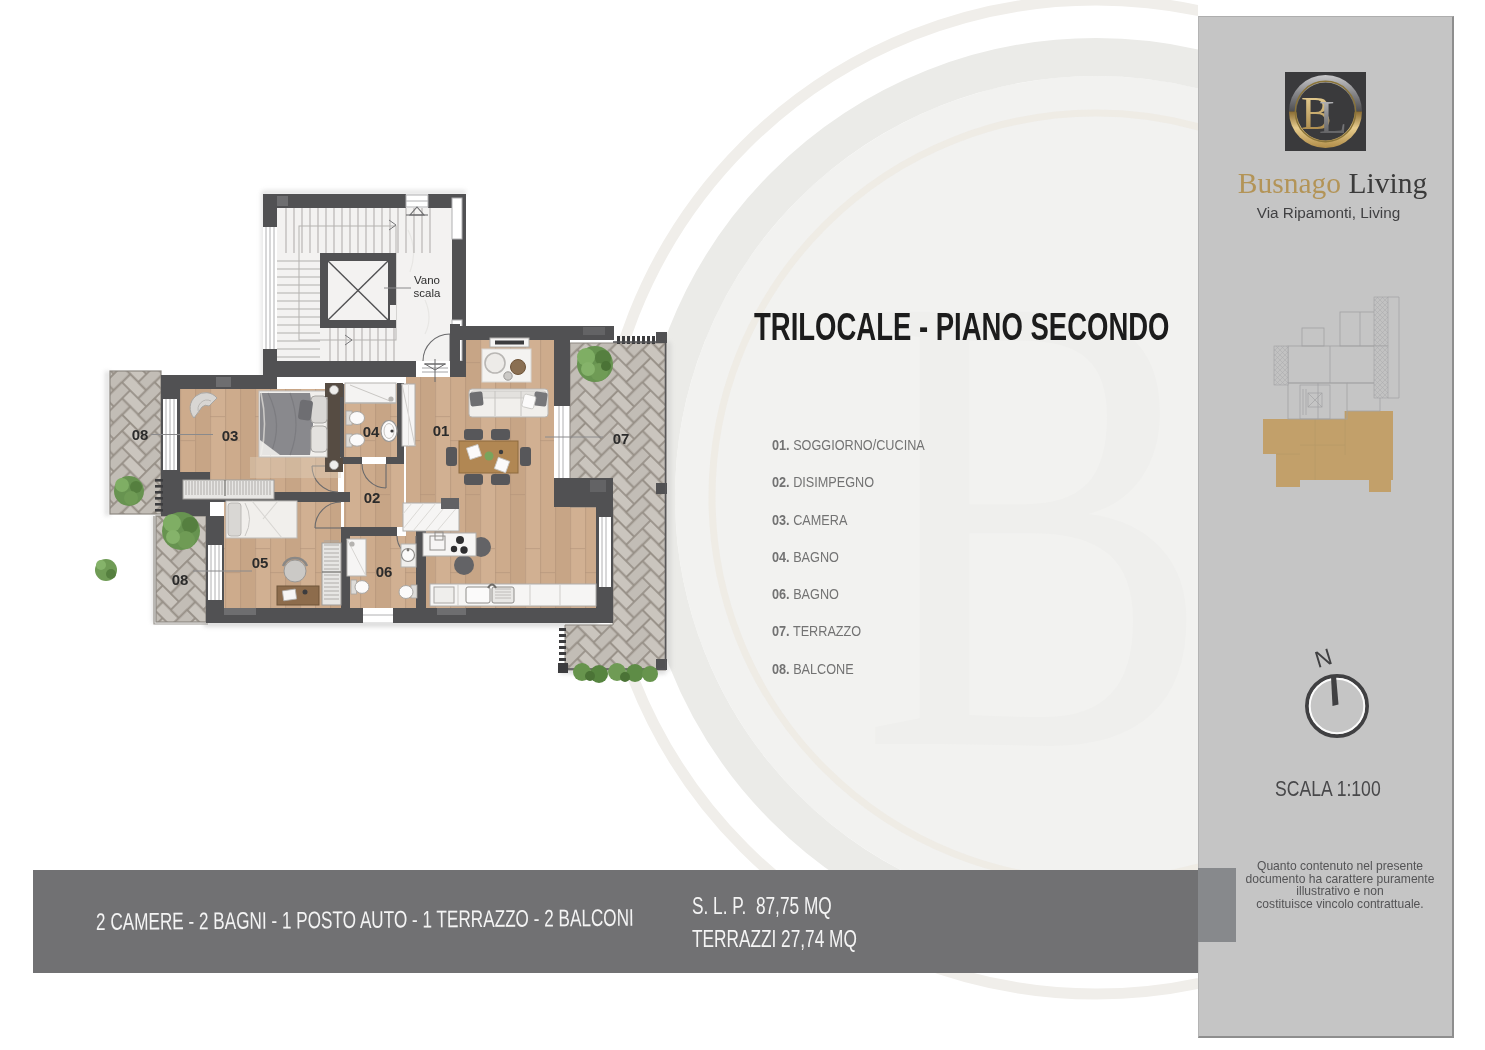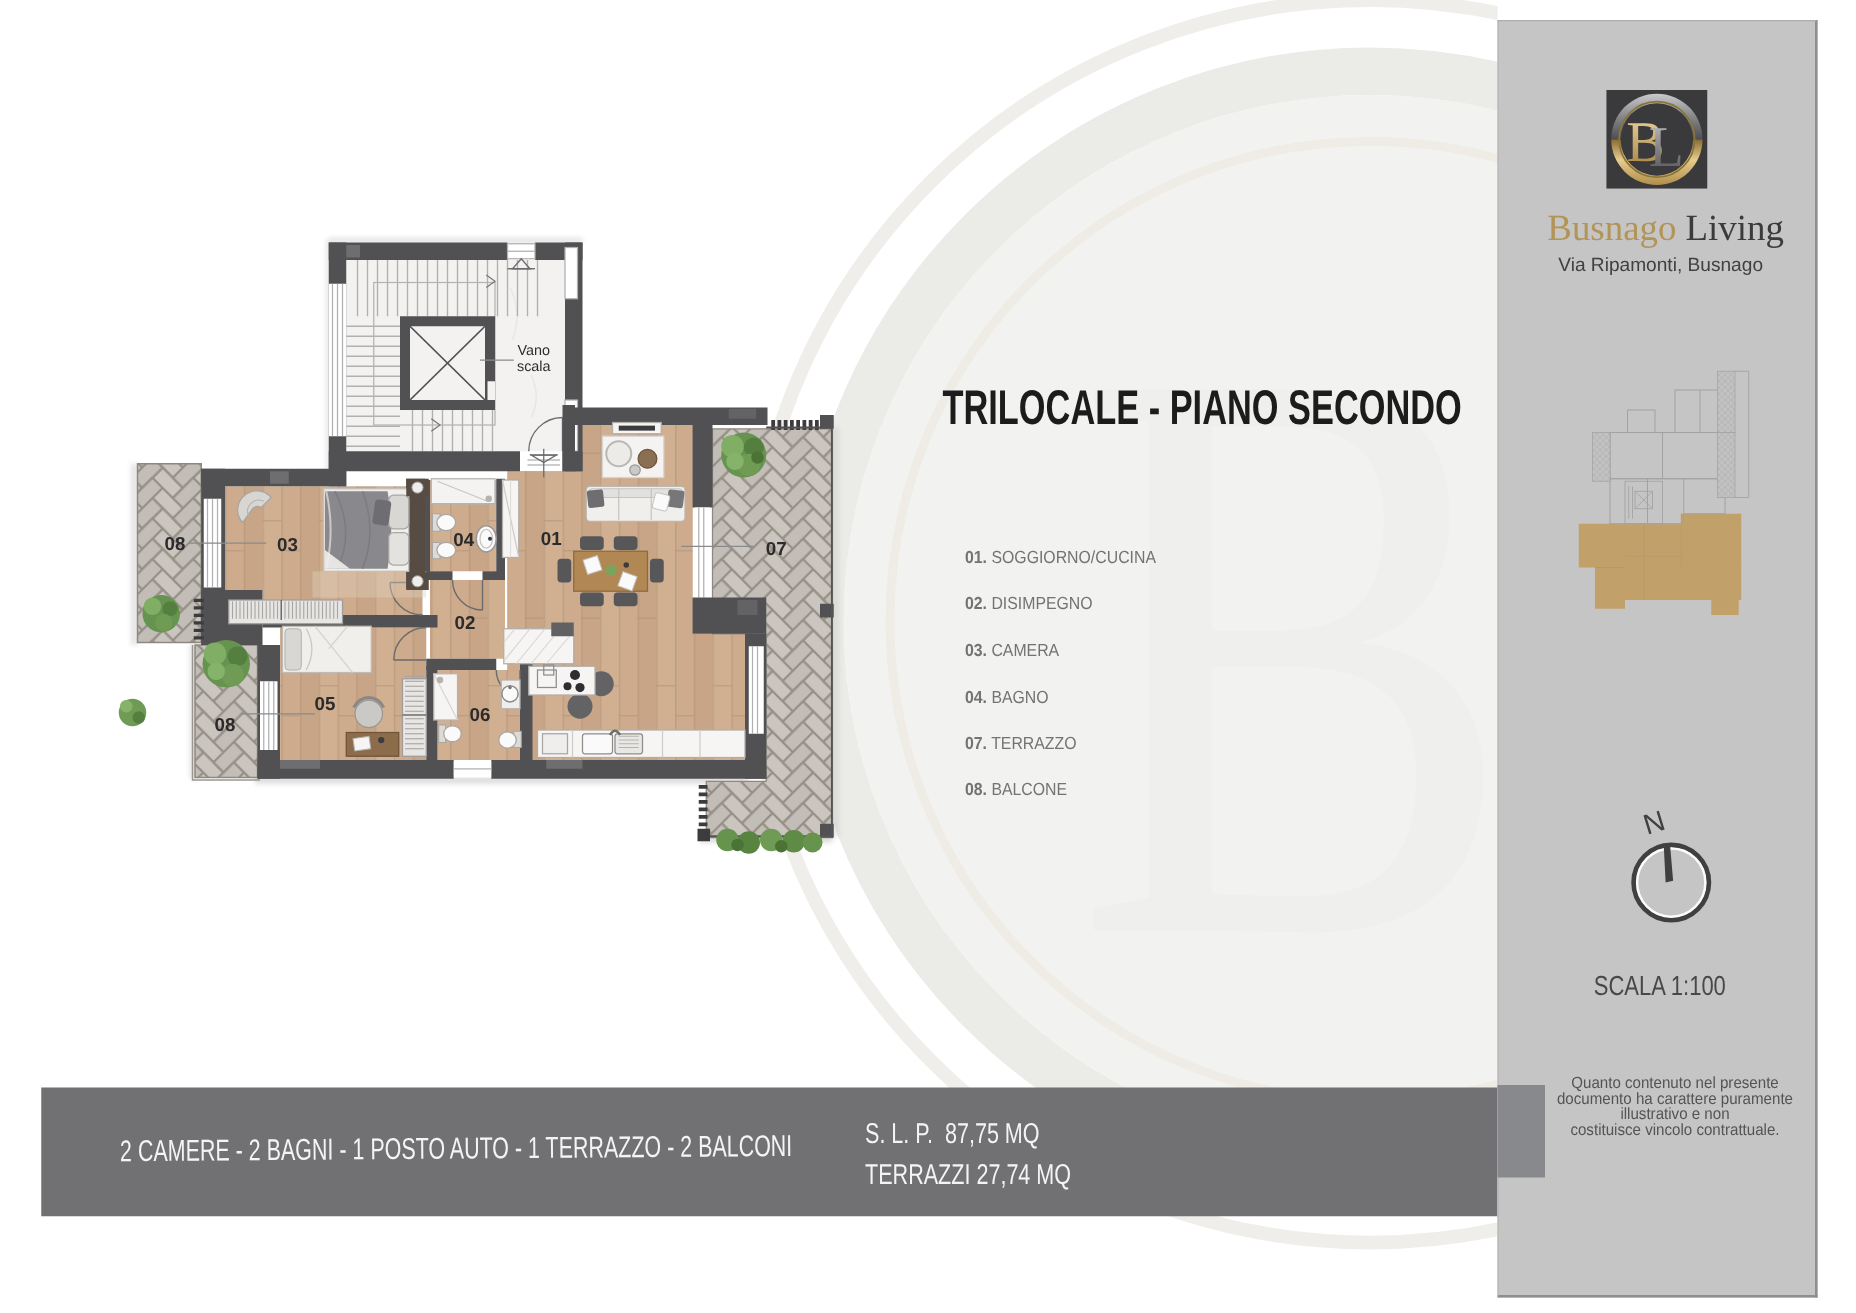--- a/index.html
+++ b/index.html
@@ -664,20 +664,21 @@
 
 <div class="abs" style="left:754px;top:305px;text-align:center;">
   <span class="cond" style="transform:scaleX(0.705);font-size:39px;font-weight:bold;color:#1c1c1c;letter-spacing:0px;">TRILOCALE - PIANO SECONDO</span>
 </div>
 
 <div class="abs" style="left:772px;top:437px;font-size:14px;color:#737373;">
   <div style="height:37.3px"><span class="cond" style="transform:scaleX(0.905)"><b>01.</b> SOGGIORNO/CUCINA</span></div>
   <div style="height:37.3px"><span class="cond" style="transform:scaleX(0.905)"><b>02.</b> DISIMPEGNO</span></div>
   <div style="height:37.3px"><span class="cond" style="transform:scaleX(0.905)"><b>03.</b> CAMERA</span></div>
   <div style="height:37.3px"><span class="cond" style="transform:scaleX(0.905)"><b>04.</b> BAGNO</span></div>
+  <div style="height:37.3px"><span class="cond" style="transform:scaleX(0.905)"><b>06.</b> BAGNO</span></div>
   <div style="height:37.3px"><span class="cond" style="transform:scaleX(0.905)"><b>07.</b> TERRAZZO</span></div>
   <div style="height:37.3px"><span class="cond" style="transform:scaleX(0.905)"><b>08.</b> BALCONE</span></div>
 </div>
 
 <div class="abs" style="left:33px;top:870px;width:1165px;height:103px;background:#717173;"></div>
 <div class="abs" style="left:96px;top:905px;transform:rotate(-0.45deg);">
   <span class="cond" style="transform:scaleX(0.715);font-size:24px;color:#f4f4f4;">2 CAMERE - 2 BAGNI - 1 POSTO AUTO - 1 TERRAZZO - 2 BALCONI</span>
 </div>
 <div class="abs" style="left:692px;top:893px;">
   <span class="cond" style="transform:scaleX(0.75);font-size:23px;color:#f4f4f4;">S. L. P.&nbsp; 87,75 MQ</span>
@@ -712,21 +713,21 @@
   <path d="M4 39.5 A36.5 36.5 0 0 0 77 39.5 Z" fill="url(#gold)"></path>
   <circle cx="40.5" cy="39.5" r="29" fill="#3a3a3c"></circle>
   <circle cx="40.5" cy="39.5" r="30.2" fill="none" stroke="#8a7439" stroke-width="1.4"></circle>
   <text x="16" y="57" font-family="Liberation Serif,serif" font-size="46" fill="url(#goldb)">B</text>
   <text x="34" y="61" font-family="Liberation Serif,serif" font-size="46" fill="url(#silv)">L</text>
 </svg>
 
 <div class="abs" style="left:1206px;top:167px;width:253px;text-align:center;font-family:'Liberation Serif',serif;font-size:29.5px;">
   <span style="color:#b39457">Busnago</span> <span style="color:#3b3b3b">Living</span>
 </div>
-<div class="abs" style="left:1202px;top:204px;width:253px;text-align:center;font-size:15.3px;color:#414143;">Via Ripamonti, Busnago</div>
+<div class="abs" style="left:1202px;top:204px;width:253px;text-align:center;font-size:15.3px;color:#414143;">Via Ripamonti, Living</div>
 
 <svg class="abs" style="left:1255px;top:285px;" width="150" height="215" viewBox="0 0 150 215">
   <defs>
     <pattern id="xh" width="5" height="5" patternUnits="userSpaceOnUse">
       <rect width="5" height="5" fill="#c2c2c2"></rect>
       <path d="M0 5 L5 0 M0 0 L5 5" stroke="#aaaaac" stroke-width="0.5"></path>
     </pattern>
   </defs>
 
   <path d="M8 134 L90 134 L90 126 L138 126 L138 195 L136 195 L136 207 L114 207 L114 195 L45 195 L45 202 L21 202 L21 169 L8 169 Z" fill="#c2a06a"></path>

